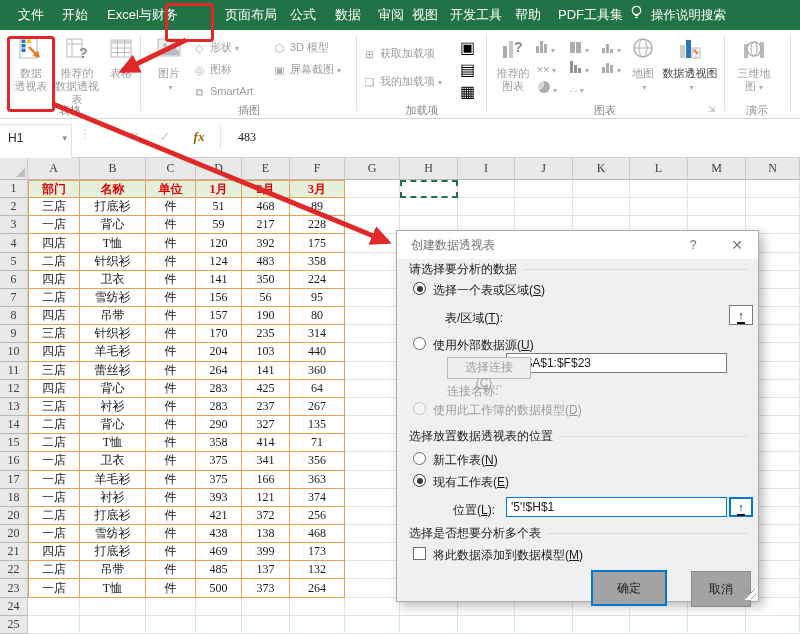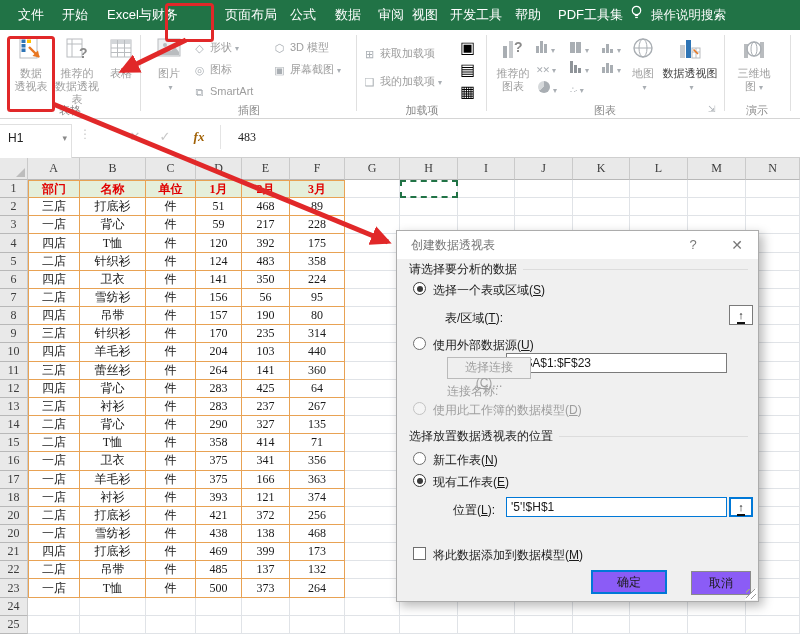--- a/index.html
+++ b/index.html
@@ -69,21 +69,21 @@
   .radio.disabled{border-color:#c3c3c3;background:#f4f4f4;}
   .dlbl{position:absolute;white-space:nowrap;}
   .dlbl.dis{color:#9e9e9e;}
   .txt{position:absolute;left:109px;width:221px;height:20px;border:1px solid #7a7a7a;background:#fff;font-size:12px;font-family:"Liberation Sans",sans-serif;padding:0 4px;box-sizing:border-box;color:#1b1b1b;}
   .txt.focus{border:1px solid #0078d7;}
   .rangebtn{position:absolute;left:332px;width:24px;height:20px;background:#fff;border:1px solid #7a7a7a;box-sizing:border-box;text-align:center;padding:0;cursor:pointer;}
   .rangebtn.focus{border:2px solid #0078d7;}
   .rangebtn .rarr{display:inline-block;font-size:11px;font-weight:bold;color:#111;line-height:13px;border-bottom:2px solid #111;padding:0 1px;}
   #btn-conn{position:absolute;left:50px;width:84px;height:22px;background:#efefef;border:1px solid #bababa;color:#9e9e9e;font-size:12px;box-sizing:border-box;}
   .cbox{position:absolute;width:13px;height:13px;border:1px solid #6e6e6e;background:#fff;box-sizing:border-box;}
-  .dbtn{position:absolute;height:24px;background:#8b5cf6;font-size:12px;color:#1b1b1b;box-sizing:border-box;cursor:pointer;}
+  .dbtn{position:absolute;height:36px;background:#a3a3a3;font-size:12px;color:#1b1b1b;box-sizing:border-box;cursor:pointer;}
   #btn-ok{left:194px;width:76px;border:2px solid #0078d7;}
   #btn-cancel{left:294px;width:60px;border:1px solid #8a8a8a;}
   #grip{position:absolute;right:1px;bottom:1px;width:13px;height:13px;background:
     linear-gradient(135deg,transparent 50%,#fff 50%);}
   #grip::after{content:"";position:absolute;right:1px;bottom:1px;width:10px;height:10px;
     background:repeating-linear-gradient(135deg,transparent 0 2px,#9a9a9a 2px 3px,transparent 3px 4px);}
 
   
   #anno{position:absolute;left:0;top:0;width:800px;height:634px;pointer-events:none;z-index:20;}
 </style>
@@ -709,20 +709,24 @@
     <span class="radio" style="left:16px;top:221px;"></span>
     <span class="dlbl ak" style="left:36px;top:221px;">新工作表(<u>N</u>)</span>
 
     <span class="radio checked" style="left:16px;top:243px;"></span>
     <span class="dlbl ak" style="left:36px;top:243px;">现有工作表(<u>E</u>)</span>
 
     <span class="dlbl ak" style="left:56px;top:271px;">位置(<u>L</u>):</span>
     <input class="txt focus" style="top: 266px;" value="'5'!$H$1">
     <button class="rangebtn focus" style="top:266px;"><span class="rarr">↑</span></button>
 
+    <div class="sect" style="top:295px;">
+        <span class="ak">选择是否想要分析多个表</span>
+        <span class="line"></span>
+      </div>
 
     <span class="cbox" style="left:16px;top:316px;"></span>
     <span class="dlbl ak" style="left:36px;top:316px;">将此数据添加到数据模型(<u>M</u>)</span>
 
     <button class="dbtn" id="btn-ok" style="top:339px;">确定</button>
     <button class="dbtn" id="btn-cancel" style="top:340px;">取消</button>
     <div id="grip"></div>
   </div>
 
   <svg id="anno" viewBox="0 0 800 634">

